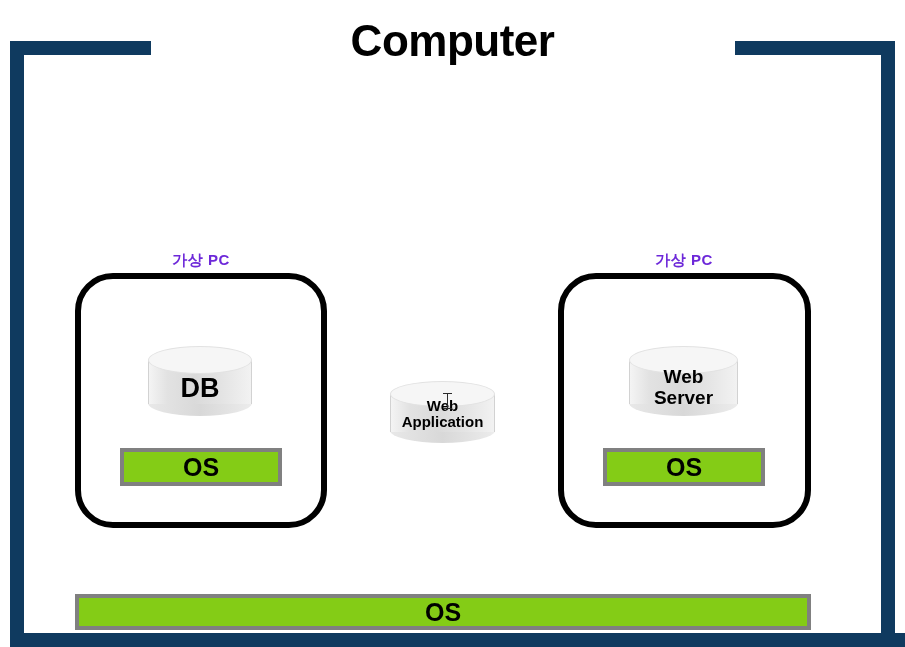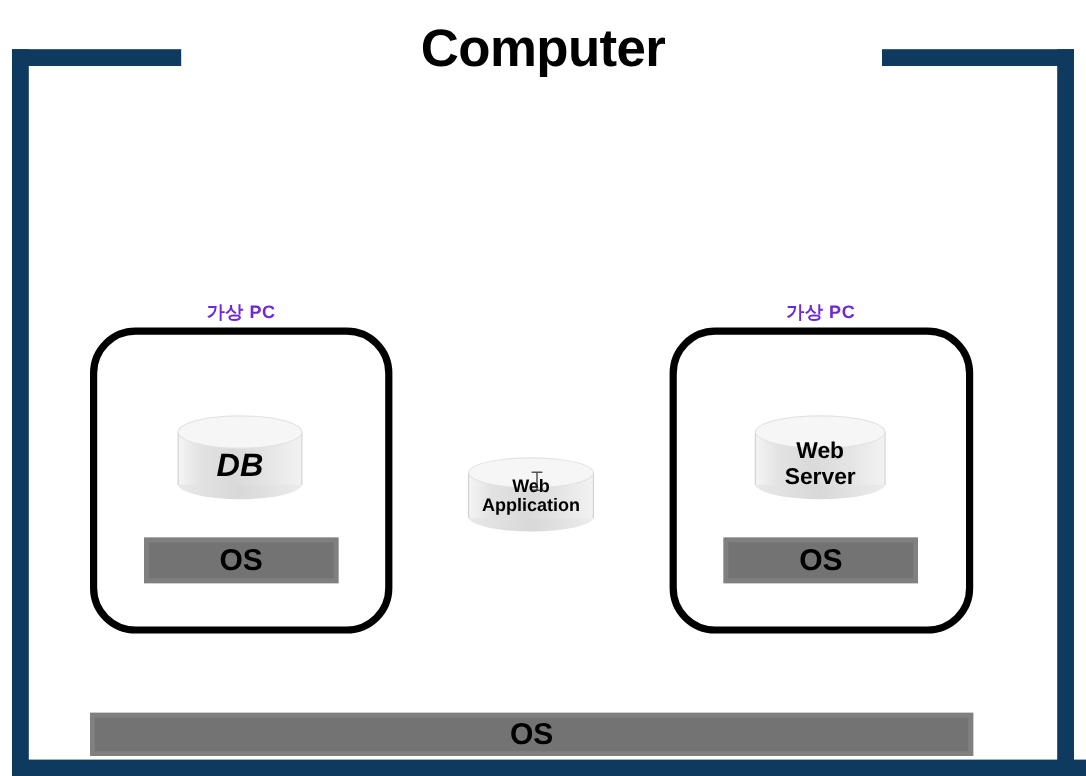--- a/index.html
+++ b/index.html
@@ -111,41 +111,41 @@
     z-index: 5;
     line-height: 1.08;
     white-space: pre-line;
   }
 
   
   .cyl-db { left: 148px; top: 333px; width: 104px; height: 68px; }
   .cyl-db .cyl-body   { top: 14px; height: 44px; }
   .cyl-db .cyl-bottom { top: 44px; height: 26px; }
   .cyl-db .cyl-top    { top: 0px;  height: 28px; }
-  .cyl-db .cyl-text   { top: 28px; font-size: 27px; font-style: italic; }
+  .cyl-db .cyl-text   { top: 28px; font-size: 27px; }
 
   
   .cyl-ws { left: 629px; top: 333px; width: 109px; height: 68px; }
   .cyl-ws .cyl-body   { top: 14px; height: 44px; }
   .cyl-ws .cyl-bottom { top: 44px; height: 26px; }
   .cyl-ws .cyl-top    { top: 0px;  height: 28px; }
   .cyl-ws .cyl-text   { top: 21px; font-size: 19px; }
 
   
   .cyl-wa { left: 390px; top: 368px; width: 105px; height: 63px; }
   .cyl-wa .cyl-body   { top: 13px; height: 38px; }
   .cyl-wa .cyl-bottom { top: 37px; height: 25px; }
   .cyl-wa .cyl-top    { top: 0px;  height: 26px; }
   .cyl-wa .cyl-text   { top: 17px; font-size: 15px; }
 
   
   .os-box {
     position: absolute;
     border: 4px solid #808080;
-    background: #737373;
+    background: #84cc16;
     box-sizing: border-box;
     text-align: center;
     font-weight: bold;
     color: #000000;
     display: flex;
     align-items: center;
     justify-content: center;
   }
   .os-vm-left  { left: 120px; top: 435px; width: 162px; height: 38px; font-size: 25px; }
   .os-vm-right { left: 603px; top: 435px; width: 162px; height: 38px; font-size: 25px; }

